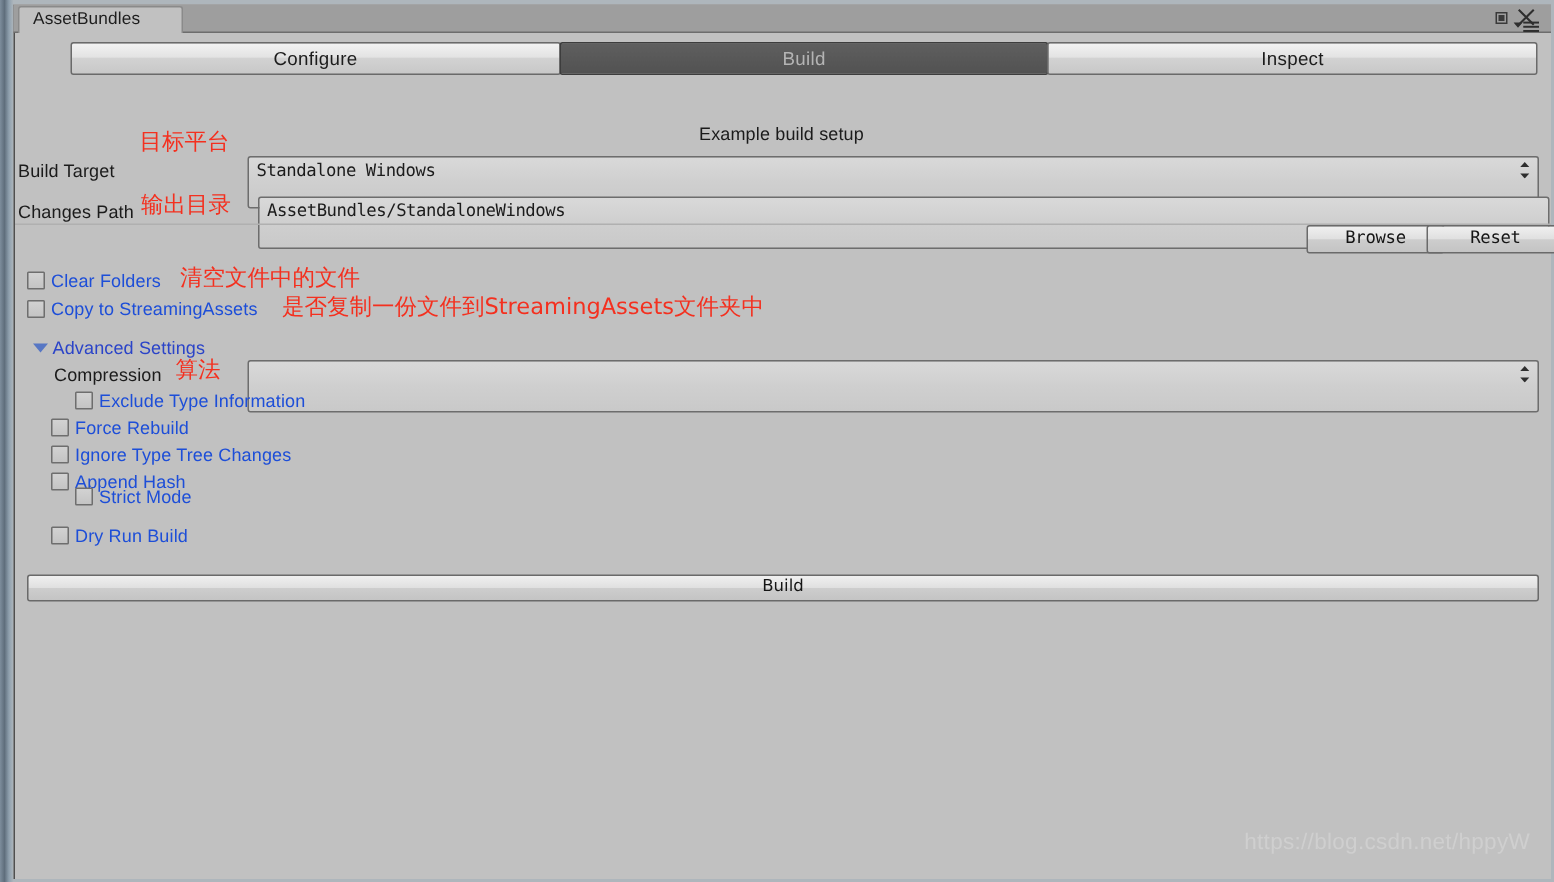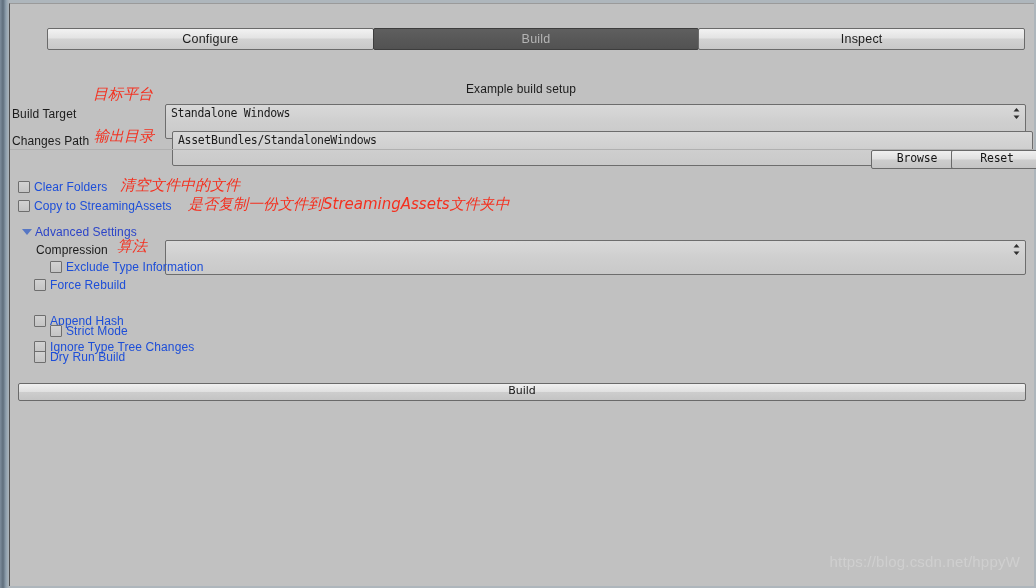--- a/index.html
+++ b/index.html
@@ -98,21 +98,20 @@
     white-space: nowrap;
     letter-spacing: 0.1px;
   }
   .note-cn {
     position: absolute;
     font-size: 15px;
     color: #f4301f;
     white-space: nowrap;
     font-family: "DejaVu Sans", sans-serif;
     font-weight: 500;
-    font-style: italic;
   }
 
   #example-build-setup { left: 456px; top: 60px; }
 
   
   .field-box {
     position: absolute;
     height: 35px;
     background: linear-gradient(to bottom, #d9d9d9 0%, #cfcfcf 50%, #c9c9c9 100%);
     border: 1px solid #6d6d6d;
@@ -217,20 +216,43 @@
     letter-spacing: 0.2px;
   }
 </style>
 </head>
 <body>
 
 <div id="window-frame">
 
   <div id="window-inner"></div>
 
+  <div id="titlebar">
+
+    <div id="dock-tab">
+      <span id="dock-tab-label">AssetBundles</span>
+    </div>
+
+    <div class="win-btn" id="maximize-icon"></div>
+
+    <div class="win-btn" id="close-icon">
+      <svg width="13" height="13" viewBox="0 0 13 13">
+        <path d="M1.5 1.5 L11.5 11.5 M11.5 1.5 L1.5 11.5" stroke="#2e2e2e" stroke-width="1.4" fill="none"></path>
+      </svg>
+    </div>
+
+    <div class="win-btn" id="menu-icon">
+      <svg width="17" height="8" viewBox="0 0 17 8">
+        <path d="M0 1 L6 1 L3 4.5 Z" fill="#2e2e2e"></path>
+        <rect x="6.5" y="0.4" width="10.5" height="1.3" fill="#2e2e2e"></rect>
+        <rect x="6.5" y="3.2" width="10.5" height="1.3" fill="#2e2e2e"></rect>
+        <rect x="6.5" y="6.0" width="10.5" height="1.3" fill="#2e2e2e"></rect>
+      </svg>
+    </div>
+  </div>
 
   <div id="content">
 
     <div id="tabbar">
       <div class="tab">
         <span>Configure</span>
       </div>
       <div class="tab selected">
         <span>Build</span>
       </div>
@@ -300,21 +322,21 @@
     <div class="checkrow" style="left:40px; top:238px;text-align:right;">
       <span class="checkbox"></span>
       <span class="check-label">Exclude Type Information</span>
     </div>
 
     <div class="checkrow" style="left:24px; top:256px;">
       <span class="checkbox"></span>
       <span class="check-label">Force Rebuild</span>
     </div>
 
-    <div class="checkrow" style="left:24px; top:274px;margin-top:44px;">
+    <div class="checkrow" style="left:24px; top:274px;">
       <span class="checkbox"></span>
       <span class="check-label">Ignore Type Tree Changes</span>
     </div>
 
     <div class="checkrow" style="left:24px; top:292px;">
       <span class="checkbox"></span>
       <span class="check-label">Append Hash</span>
     </div>
 
     <div class="checkrow" style="left:24px; top:302px;padding-left:16px;">

